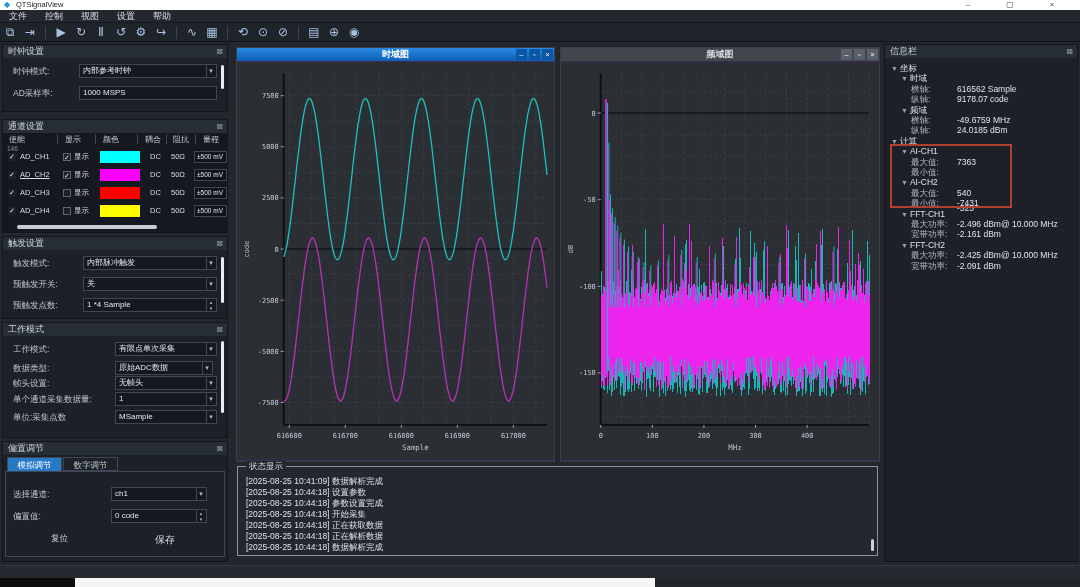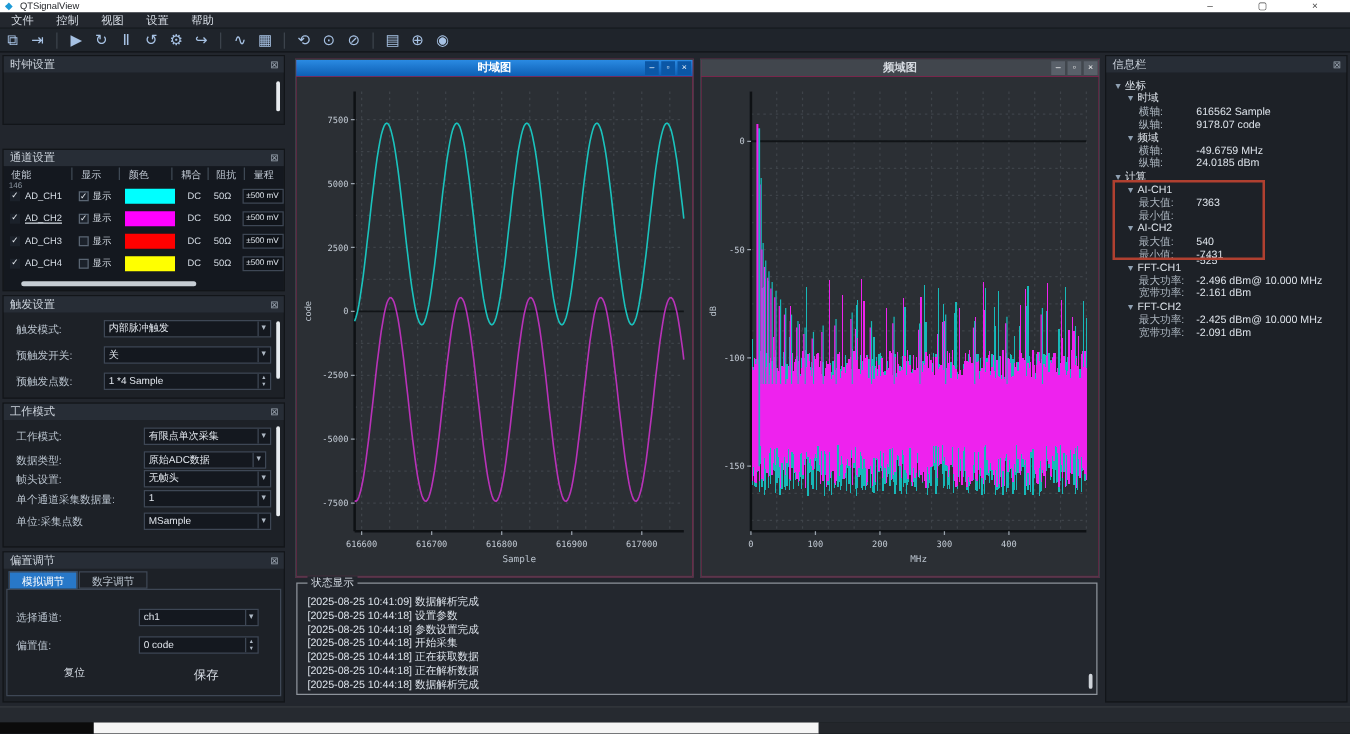--- a/index.html
+++ b/index.html
@@ -30,21 +30,21 @@
   .sec-body { position:absolute; left:0; top:13px; right:0; bottom:0; }
   .flabel { position:absolute; color:#b9c3ce; font-size:8.5px; line-height:12px; white-space:nowrap; }
   .control { position:absolute; height:14px; background:#14181f; border:1px solid #3e4755; color:#e2e7ee;
              font-size:8px; line-height:12px; padding:0 3px; white-space:nowrap; overflow:hidden; }
   .control .arrow { position:absolute; right:1px; top:0; width:9px; text-align:center; color:#aeb8c4;
                     font-size:7px; line-height:12px; border-left:1px solid #3e4755; }
   .control .spin { position:absolute; right:1px; top:0; width:9px; color:#aeb8c4; font-size:5px; line-height:6px;
                    text-align:center; border-left:1px solid #3e4755; }
   .vthumb { position:absolute; width:3px; background:#e8ecf0; border-radius:2px; }
   
-  .mdi { position:absolute; border:1px solid #3a4046; background:#be185d;text-decoration:underline; }
+  .mdi { position:absolute; border:1px solid #3a4046; background:#6d28d9;text-decoration:underline; }
   .mdi-title { position:absolute; left:0; top:0; right:0; height:13px; font-size:9px; font-weight:bold;
                line-height:13px; text-align:center; color:#fff; }
   .mdi-title.active { background:linear-gradient(#2a8ae2,#0d5fb4); }
   .mdi-title.inactive { background:#41464d; color:#d6dbe1; }
   .mdi-btn { position:absolute; top:1px; width:11px; height:11px; font-size:7px; font-weight:normal;
              line-height:11px; text-align:center; color:#fff; }
   .mdi-title.active .mdi-btn { background:#0b57a6; }
   .mdi-title.inactive .mdi-btn { background:#596069; }
   
   .groupbox { position:absolute; border:1px solid #8d939b; background:#23272e; }
@@ -72,25 +72,31 @@
     <span class="logo">◆</span>
     <span class="ttl">QTSignalView</span>
     <span class="winctl" style="left:958px;">–</span>
     <span class="winctl" style="left:1000px;">▢</span>
     <span class="winctl" style="left:1042px;">×</span>
   </div>
 
   <div class="menubar" id="menubar"><span class="menu-item">文件</span><span class="menu-item">控制</span><span class="menu-item">视图</span><span class="menu-item">设置</span><span class="menu-item">帮助</span></div>
   <div class="toolbar" id="toolbar"><span class="tb-icon">⧉</span><span class="tb-icon">⇥</span><span class="tb-sep"></span><span class="tb-icon">▶</span><span class="tb-icon">↻</span><span class="tb-icon">Ⅱ</span><span class="tb-icon">↺</span><span class="tb-icon">⚙</span><span class="tb-icon">↪</span><span class="tb-sep"></span><span class="tb-icon">∿</span><span class="tb-icon">▦</span><span class="tb-sep"></span><span class="tb-icon">⟲</span><span class="tb-icon">⊙</span><span class="tb-icon">⊘</span><span class="tb-sep"></span><span class="tb-icon">▤</span><span class="tb-icon">⊕</span><span class="tb-icon">◉</span></div>
 
-  <div class="section" style="left:2px; top:44px; width:226px; height:56px;">
+  <div class="section" style="left:2px; top:44px; width:226px; height:68px;">
     <div class="sec-title">
       <span>时钟设置</span>
       <span class="sec-close">⊠</span>
     </div>
+    <div class="sec-body" id="clock-body">
+        <span class="flabel" style="left: 10px; top: 7px;">时钟模式:</span>
+        <div class="control" style="left: 76px; top: 6px; width: 138px;"><span>内部参考时钟</span><span class="arrow">▾</span></div>
+        <span class="flabel" style="left: 10px; top: 29px;">AD采样率:</span>
+        <div class="control" style="left: 76px; top: 28px; width: 138px;"><span>1000 MSPS</span></div>
+      </div>
     <div class="vthumb" style="right:3px; top:20px; height:24px;"></div>
   </div>
 
   <div class="section" style="left:2px; top:119px; width:226px; height:114px;">
     <div class="sec-title">
       <span>通道设置</span>
       <span class="sec-close">⊠</span>
     </div>
     <div class="sec-body" id="channels-body" style="background:#14181f;">
         <span style="position: absolute; left: 6px; top: 1px; font-size: 8px; color: rgb(195, 203, 214);">使能</span>

